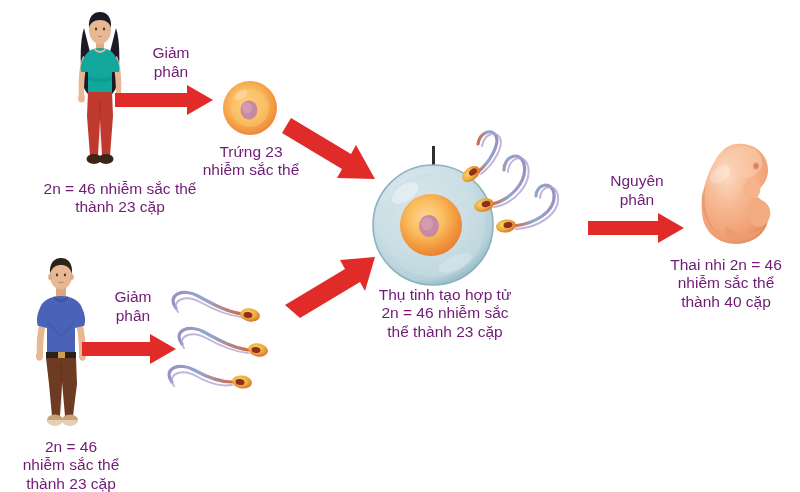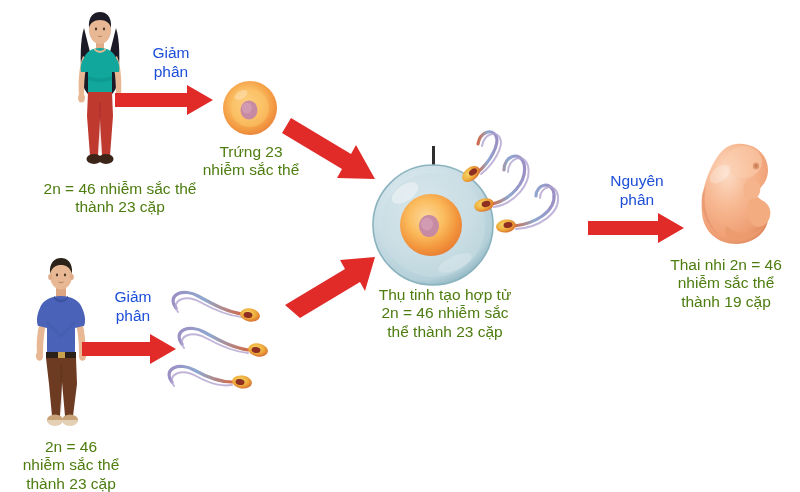--- a/index.html
+++ b/index.html
@@ -9,30 +9,30 @@
     font-family: "Liberation Sans", "DejaVu Sans", sans-serif;
     overflow: hidden;
   }
   #diagram {
     position: relative;
     width: 800px; height: 492px;
     background: #ffffff;
   }
   .lbl {
     position: absolute;
-    color: #4d7c0f;
+    color: #701a75;
     font-size: 15.5px;
     line-height: 1.18;
     text-align: center;
     white-space: pre;
     font-family: "Liberation Sans", "DejaVu Sans", sans-serif;
   }
   .proc-lbl {
     position: absolute;
-    color: #1d4ed8;
+    color: #701a75;
     font-size: 15.5px;
     line-height: 1.2;
     text-align: center;
     white-space: pre;
   }
   .arrow-h, .arrow-d { position: absolute; }
   svg { display: block; overflow: visible; }
   .fig { position: absolute; }
 </style>
 </head>
@@ -325,15 +325,15 @@
       <path d="M34 86 C46 96 62 96 72 86 C66 98 52 104 40 100 C34 98 32 92 34 86 Z" fill="#eb9b6e" opacity="0.85"></path>
 
       <path d="M14 46 C10 62 14 82 26 94 C16 86 8 70 10 54 Z" fill="#e08a5f" opacity="0.5"></path>
 
       <ellipse cx="28" cy="34" rx="12" ry="7" fill="#ffffff" opacity="0.25" transform="rotate(-40 28 34)"></ellipse>
     </svg>
   </div>
 
   <div class="lbl" style="left:652px; top:256px; width:148px;">Thai nhi 2n = 46
 nhiễm sắc thể
-thành 19 cặp</div>
+thành 40 cặp</div>
 
 </div>
 
 </body></html>

